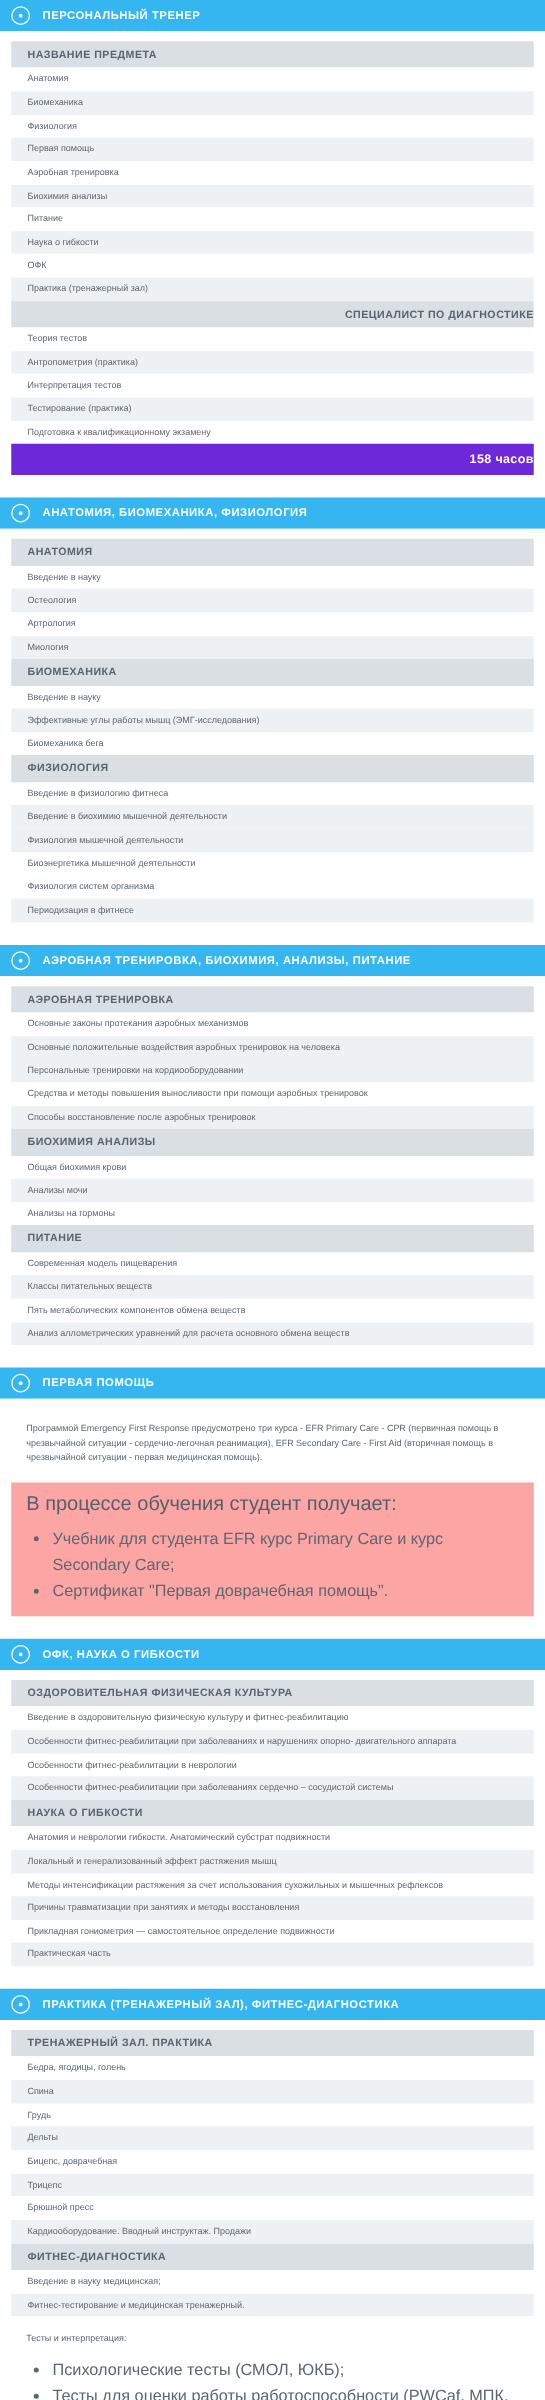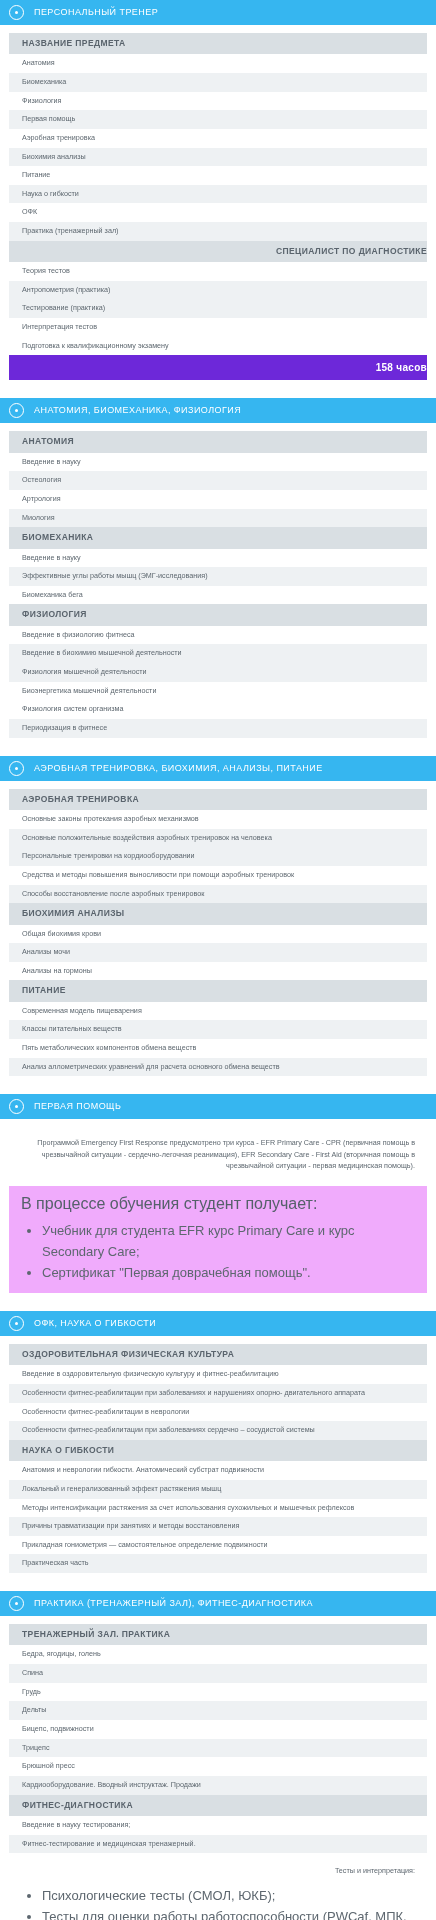--- a/index.html
+++ b/index.html
@@ -35,21 +35,21 @@
     content:"";
     position:absolute;
     left:50%;top:50%;
     width:3px;height:3px;
     margin:-1.5px 0 0 -1.5px;
     background:#ffffff;
     border-radius:50%;
   }
   .acc-title{
     font-size:9px;
-    font-weight:normal;
+    font-weight:bold;
     letter-spacing:.45px;
     line-height:1;
     white-space:nowrap;
   }
 
   
   .panel{
     padding:8px 9px 9px 9px;
     background:#ffffff;
   }
@@ -84,23 +84,23 @@
     letter-spacing:.3px;
   }
 
   
   .textblock{
     font-size:7.2px;
     line-height:1.55;
     color:#5d676f;
     padding:10px 12px 6px 12px;
   }
-  .textblock p{margin:0 0 9px 0;text-align:right;}
+  .textblock p{margin:0 0 9px 0;}
   .tint{
-    background:#f0abfc;
+    background:#fca5a5;
     padding:9px 12px 10px 12px;
   }
   .tint p{margin:0 0 7px 0;}
   ul{
     margin:0;
     padding-left:21px;
   }
   li{
     font-size:13px;
     line-height:1.62;
@@ -127,22 +127,22 @@
       <div class="row alt">Первая помощь</div>
       <div class="row">Аэробная тренировка</div>
       <div class="row alt">Биохимия анализы</div>
       <div class="row">Питание</div>
       <div class="row alt">Наука о гибкости</div>
       <div class="row">ОФК</div>
       <div class="row alt">Практика (тренажерный зал)</div>
       <div class="sub-head center">СПЕЦИАЛИСТ ПО ДИАГНОСТИКЕ</div>
       <div class="row">Теория тестов</div>
       <div class="row alt">Антропометрия (практика)</div>
+      <div class="row">Интерпретация тестов</div>
       <div class="row alt">Тестирование (практика)</div>
-      <div class="row">Интерпретация тестов</div>
       <div class="row">Подготовка к квалификационному экзамену</div>
       <div class="hours">158 часов</div>
     </div>
   </div>
 
   <div class="acc-head">
     <span class="acc-icon"></span>
     <span class="acc-title">АНАТОМИЯ, БИОМЕХАНИКА, ФИЗИОЛОГИЯ</span>
   </div>
   <div class="panel">
@@ -232,26 +232,26 @@
     <span class="acc-icon"></span>
     <span class="acc-title">ПРАКТИКА (ТРЕНАЖЕРНЫЙ ЗАЛ), ФИТНЕС-ДИАГНОСТИКА</span>
   </div>
   <div class="panel">
     <div class="tbl">
       <div class="sub-head">ТРЕНАЖЕРНЫЙ ЗАЛ. ПРАКТИКА</div>
       <div class="row">Бедра, ягодицы, голень</div>
       <div class="row alt">Спина</div>
       <div class="row">Грудь</div>
       <div class="row alt">Дельты</div>
-      <div class="row">Бицепс, подвижности</div>
+      <div class="row">Бицепс, доврачебная</div>
       <div class="row alt">Трицепс</div>
       <div class="row">Брюшной пресс</div>
       <div class="row alt">Кардиооборудование. Вводный инструктаж. Продажи</div>
       <div class="sub-head">ФИТНЕС-ДИАГНОСТИКА</div>
-      <div class="row">Введение в науку тестирования;</div>
+      <div class="row">Введение в науку медицинская;</div>
       <div class="row alt">Фитнес-тестирование и медицинская тренажерный.</div>
     </div>
 
     <div class="textblock pad-note">
       <p>Тесты и интерпретация:</p>
       <ul>
         <li>Психологические тесты (СМОЛ, ЮКБ);</li>
         <li>Тесты для оценки работы работоспособности (PWCaf, МПК, RFWT);</li>
         <li>Оценка силы мышц;</li>
         <li>Тесты на гибкость;</li>

